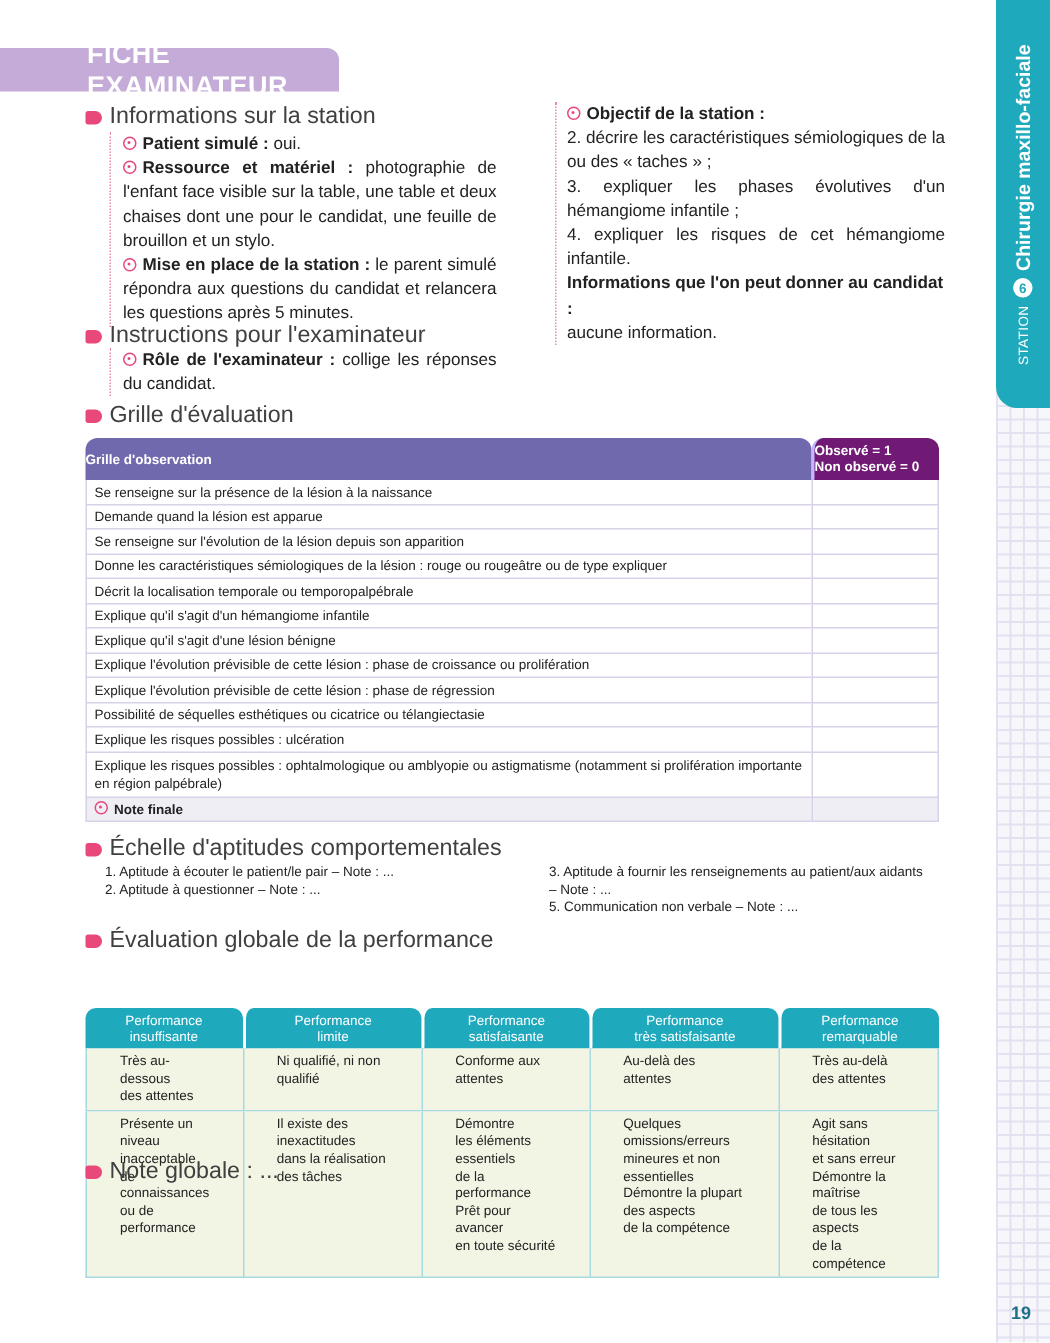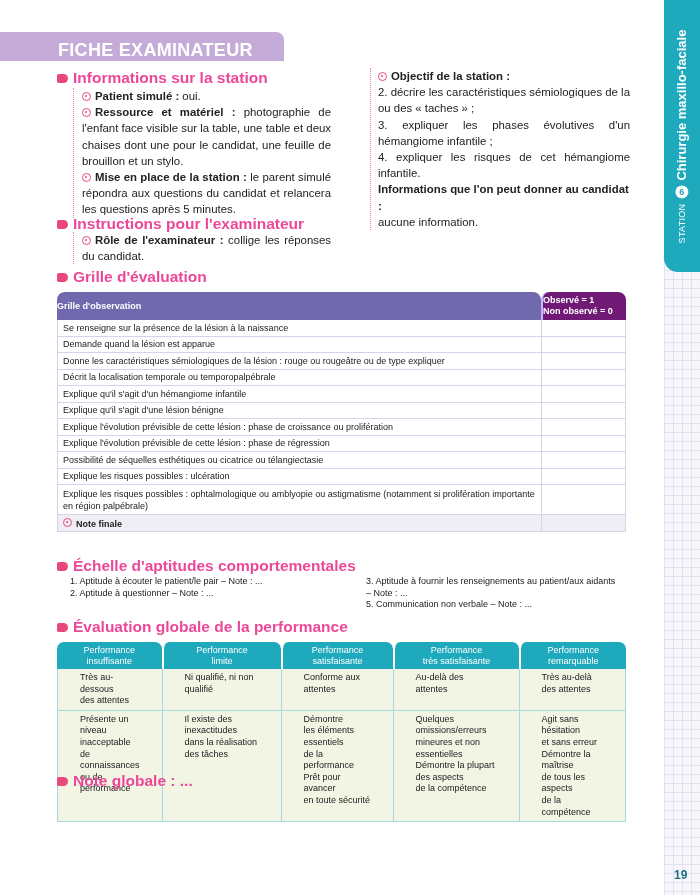--- a/index.html
+++ b/index.html
@@ -31,30 +31,30 @@
     transform: rotate(90deg);
   }
   .side-title { font-size: 13px; font-weight: bold; }
 
   .page-number {
     position: absolute; left: 674px; top: 868px; font-size: 12px; font-weight: bold; color: #1b6f86;
   }
 
   
   .title-banner {
-    position: absolute; left: 0; top: 32px; width: 284px; height: 29px;
+    position: absolute; left: 0; top: 32px; width: 226px; height: 29px;
     background: #c5acd8; border-top-right-radius: 8px;
-    display: flex; align-items: flex-end; padding-left: 58px;
+    display: flex; align-items: center; padding-left: 58px;
   }
   .title-banner span { color: #fff; font-size: 18px; font-weight: bold; letter-spacing: 0.3px; }
 
   
   .sec-h {
     position: absolute; display: flex; align-items: center; gap: 5px;
-    color: #ec4899; font-weight: bold; font-size: 15.5px;
+    color: #404040; font-weight: normal; font-size: 15.5px;
   }
   .sec-h .tag {
     width: 11px; height: 9px; background: #e8487a; border-radius: 2px 5px 5px 2px; display: inline-block;
   }
 
   .dotted-block {
     position: absolute; border-left: 1.5px dotted #e88aa8; padding-left: 8px;
     font-size: 11.4px; line-height: 16.2px; color: #222;
   }
   .dotted-block p { margin: 0; }
@@ -86,21 +86,21 @@
   .obs-row td.c1 { border-left: 1px solid #d8d1e8; }
   .obs-row td.c2 { border-left: 1px solid #d8d1e8; border-right: 1px solid #d8d1e8; width: 85px; }
   .obs-row.tall td { height: 30px; line-height: 12px; }
   .obs-row.final td { background: #f0eef5; font-weight: bold; }
 
   
   .beh-col { position: absolute; font-size: 9px; line-height: 11.5px; color: #222; }
 
   
   .perf-table {
-    position: absolute; left: 57px; top: 642px; width: 569px;
+    position: absolute; left: 57px; top: 672px; width: 569px;
     border-collapse: separate; border-spacing: 0; font-size: 9px; color: #222; border-radius: 22px;
   }
   .perf-table th {
     background: #1fa9bc; color: #fff; font-weight: normal; text-align: center; line-height: 11px;
     height: 27px; border-top-left-radius: 7px; border-top-right-radius: 7px; border-left: 2px solid #fff;
   }
   .perf-table th:first-child { border-left: none; }
   .perf-table td {
     background: #f2f4e4; vertical-align: top; padding: 3px 22px; line-height: 11.6px;
     border-left: 1px solid #a9d9e0; border-bottom: 1px solid #a9d9e0; white-space: pre-line;
@@ -166,20 +166,24 @@
       <div>Observé = 1</div>
       <div>Non observé = 0</div>
     </th>
   </tr>
   <tr class="obs-row">
         <td class="c1">Se renseigne sur la présence de la lésion à la naissance</td>
         <td class="c2"></td>
       </tr>
   <tr class="obs-row">
         <td class="c1">Demande quand la lésion est apparue</td>
+        <td class="c2"></td>
+      </tr>
+  <tr class="obs-row">
+        <td class="c1">Se renseigne sur l'évolution de la lésion depuis son apparition</td>
         <td class="c2"></td>
       </tr>
   <tr class="obs-row">
         <td class="c1">Donne les caractéristiques sémiologiques de la lésion : rouge ou rougeâtre ou de type expliquer</td>
         <td class="c2"></td>
       </tr>
   <tr class="obs-row">
         <td class="c1">Décrit la localisation temporale ou temporopalpébrale</td>
         <td class="c2"></td>
       </tr>

